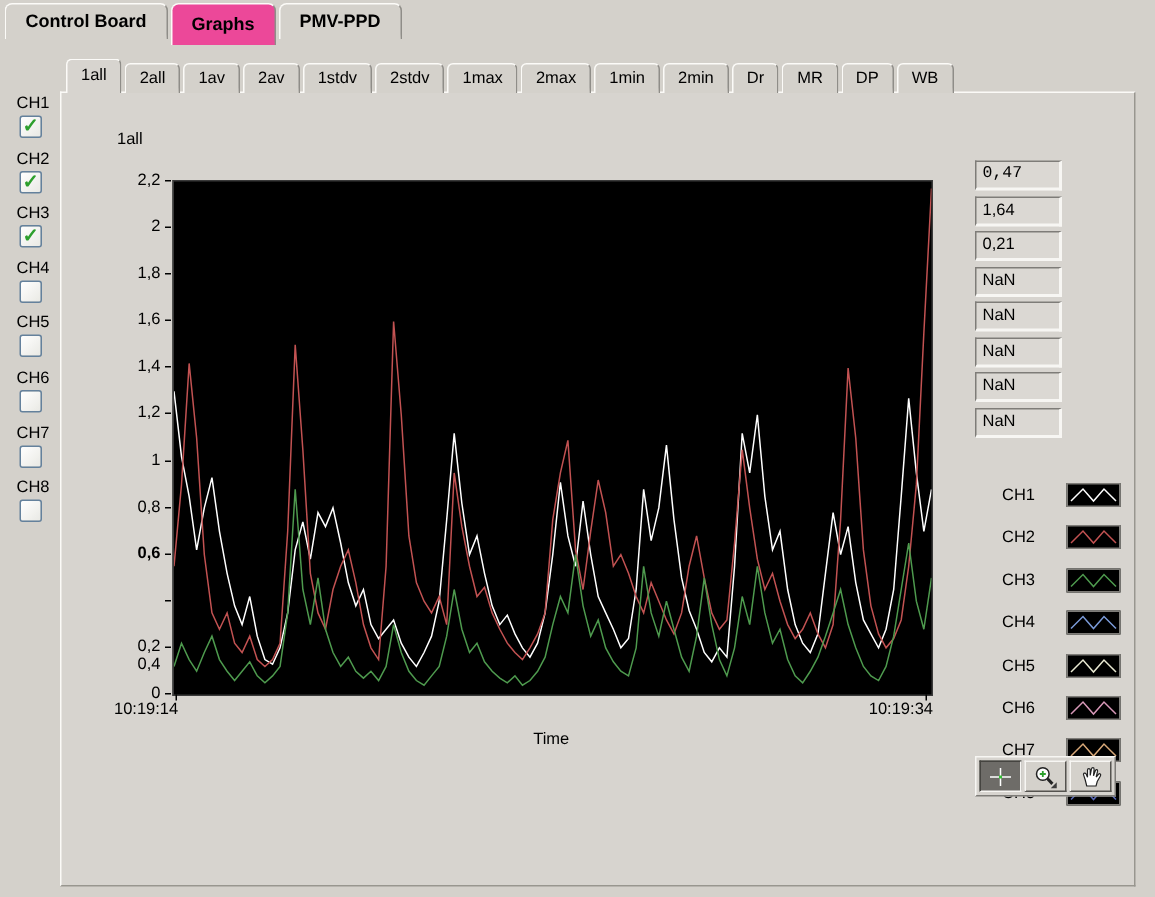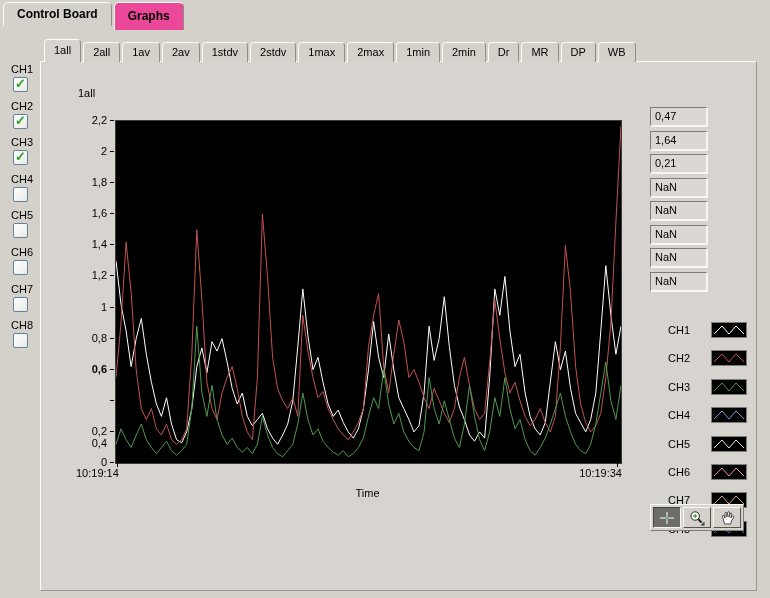--- a/index.html
+++ b/index.html
@@ -81,20 +81,21 @@
     background:#d4d1cb;border:1px solid;border-color:#f7f6f3 #55534f #55534f #f7f6f3;cursor:default;
   }
   .tool.pressed{background:#6e6c68;border-color:#454440 #f7f6f3 #f7f6f3 #454440;}
 </style>
 </head>
 <body>
 
 <div class="tabbar">
     <div class="tab">Control Board</div>
     <div class="tab active">Graphs</div>
+    <div class="tab">PMV-PPD</div>
   </div>
 
 <div>
     <div class="chgroup" style="top: 63px;">
       <div class="chlabel">CH1</div>
       <div class="cbx checked"></div>
     </div>
     <div class="chgroup" style="top: 100px;">
       <div class="chlabel">CH2</div>
       <div class="cbx checked"></div>
@@ -177,21 +178,21 @@
       <polyline points="0.0,323.3 5.0,307.8 10.1,318.7 15.1,326.5 20.2,314.0 25.3,303.1 30.3,318.7 35.4,326.5 40.4,332.7 45.4,326.5 50.5,320.2 55.5,329.6 60.6,334.2 65.7,329.6 70.7,323.3 75.8,287.6 80.8,205.2 85.9,272.0 90.9,295.4 96.0,264.3 101.0,298.5 106.0,314.0 111.1,323.3 116.2,317.1 121.2,326.5 126.3,331.1 131.3,326.5 136.4,332.7 141.4,323.3 146.4,295.4 151.5,314.0 156.6,326.5 161.6,332.7 166.7,335.8 171.7,329.6 176.8,323.3 181.8,303.1 186.8,272.0 191.9,298.5 197.0,314.0 202.0,307.8 207.0,320.2 212.1,326.5 217.2,331.1 222.2,334.2 227.3,329.6 232.3,335.8 237.3,332.7 242.4,326.5 247.4,317.1 252.5,295.4 257.6,276.7 262.6,287.6 267.7,248.7 272.7,282.9 277.8,303.1 282.8,292.3 287.8,310.9 292.9,320.2 297.9,326.5 303.0,329.6 308.1,310.9 313.1,256.5 318.1,287.6 323.2,303.1 328.3,279.8 333.3,298.5 338.4,317.1 343.4,326.5 348.4,303.1 353.5,264.3 358.5,295.4 363.6,318.7 368.6,329.6 373.7,310.9 378.8,276.7 383.8,295.4 388.9,256.5 393.9,287.6 399.0,307.8 404.0,298.5 409.1,318.7 414.1,329.6 419.1,334.2 424.2,326.5 429.3,317.1 434.3,303.1 439.4,287.6 444.4,272.0 449.4,295.4 454.5,310.9 459.6,323.3 464.6,329.6 469.7,332.7 474.7,323.3 479.8,303.1 484.8,272.0 489.8,241.0 494.9,279.8 499.9,298.5 505.0,264.3" fill="none" stroke="#4e9a4e" stroke-width="1"></polyline>
     </svg>
 </div>
 <div class="xtick-dash" style="left:117px"></div>
 <div class="xtick-dash" style="left:617px"></div>
 <div class="xlabel-start">10:19:14</div>
 <div class="xlabel-end">10:19:34</div>
 <div class="axis-title">Time</div>
 
 <div>
-    <div class="readout" style="top: 107px;">0,47</div>
+    <div class="readout" style="top: 107px; font-family: Liberation Mono, monospace;">0,47</div>
     <div class="readout" style="top: 131px;">1,64</div>
     <div class="readout" style="top: 154px;">0,21</div>
     <div class="readout" style="top: 178px;">NaN</div>
     <div class="readout" style="top: 201px;">NaN</div>
     <div class="readout" style="top: 225px;">NaN</div>
     <div class="readout" style="top: 248px;">NaN</div>
     <div class="readout" style="top: 272px;">NaN</div>
   </div>
 
 <div>

